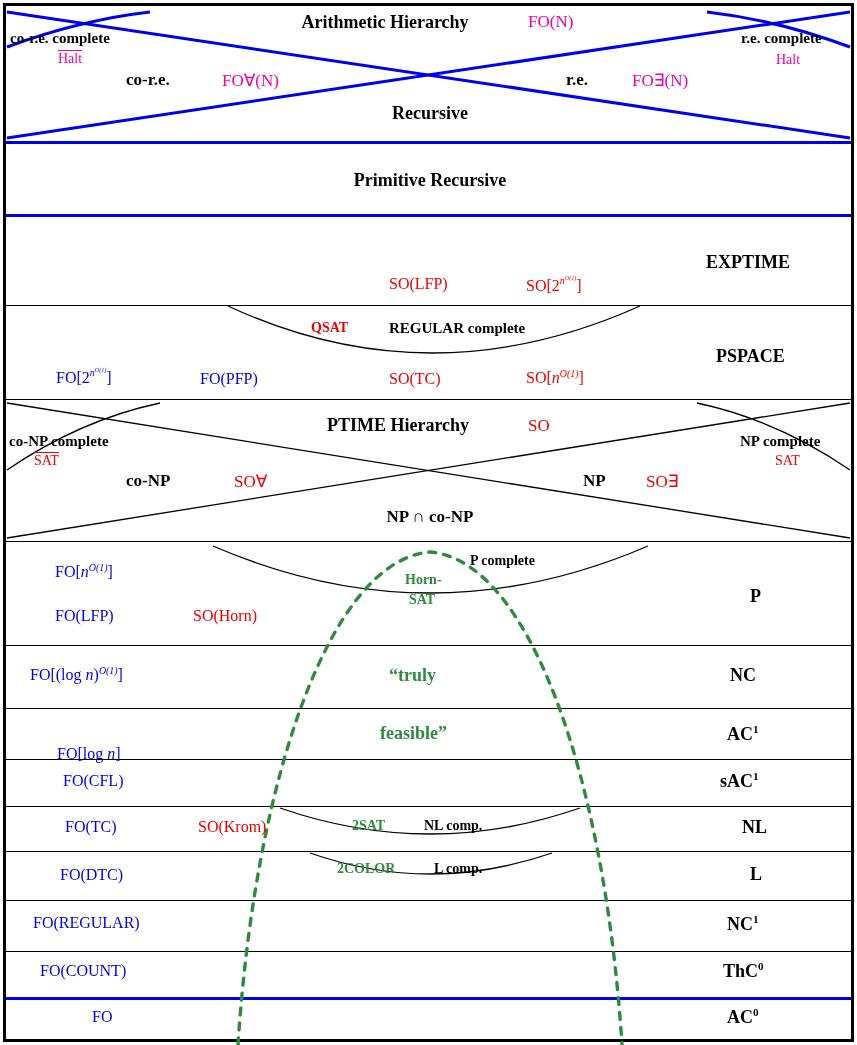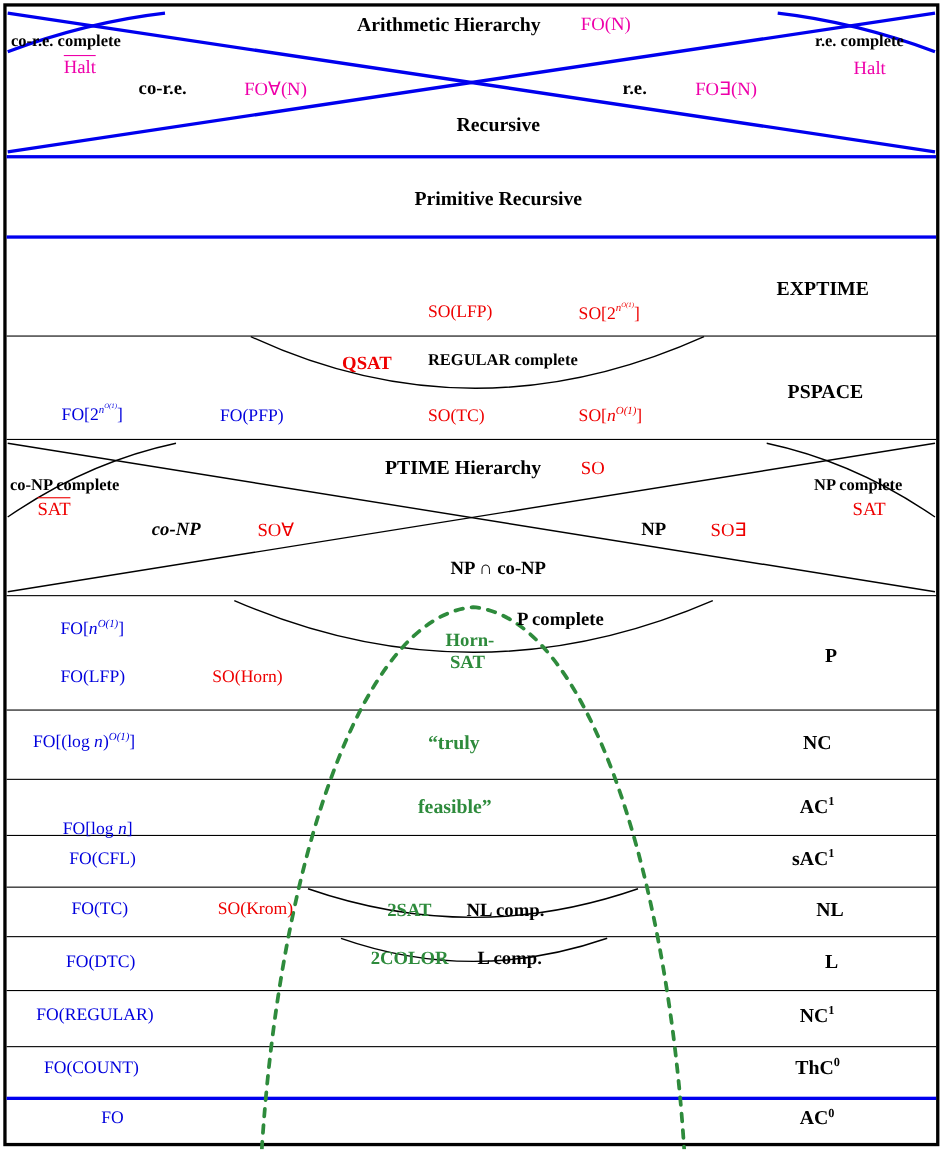--- a/index.html
+++ b/index.html
@@ -9,29 +9,29 @@
   .hline{position:absolute;left:6px;width:845px;height:1px;background:#000;}
   .hline.blue{height:3px;background:#0000ee;}
   svg.ov{position:absolute;left:0;top:0;width:857px;height:1045px;pointer-events:none;}
   .lbl{position:absolute;white-space:nowrap;}
   .bold{font-weight:bold;}
   .red{color:#ee0000;}
   .blue{color:#0000dd;}
   .magenta{color:#ee00aa;}
   .green{color:#2e8b3c;}
   .black{color:#000;}
-  .ctr{transform:translateX(-50%);margin-left:23px;}
+  .ctr{transform:translateX(-50%);}
   .over{border-top:1.2px solid currentColor;}
   sup{font-size:.62em;vertical-align:super;}
   .ital{font-style:italic;}
   .sz18{font-size:18px;}
   .sz17{font-size:17px;}
   .sz16{font-size:16px;}
   .sz15{font-size:15px;}
-  .sz14{font-size:17px;}
+  .sz14{font-size:14px;}
   .sz13{font-size:15px;}
 </style>
 </head>
 <body>
 
 <div id="stage">
   <div class="frame"></div>
 
   <div class="hline blue" style="top:141px;"></div>
   <div class="hline blue" style="top:214px;"></div>
@@ -99,21 +99,21 @@
   <div class="lbl blue sz16" style="left:200px;top:370px;">FO(PFP)</div>
   <div class="lbl red sz16" style="left:389px;top:370px;">SO(TC)</div>
   <div class="lbl red sz16" style="left:526px;top:368px;">
     <span>SO[</span><span class="ital">n</span><sup class="ital">O(1)</sup><span>]</span>
   </div>
 
   <div class="lbl ctr bold sz18 black" style="left:398px;top:415px;">PTIME Hierarchy</div>
   <div class="lbl red sz17" style="left:528px;top:416px;">SO</div>
   <div class="lbl bold sz13 black" style="left:9px;top:433px;">co-NP complete</div>
   <div class="lbl red sz14 over" style="left:34px;top:452px;">SAT</div>
-  <div class="lbl bold sz17 black" style="left:138px;top:471px;font-style:italic;">co-NP</div>
+  <div class="lbl bold sz17 black" style="left:126px;top:471px;">co-NP</div>
   <div class="lbl red sz17" style="left:234px;top:471px;">SO∀</div>
   <div class="lbl bold sz17 black" style="left:583px;top:471px;">NP</div>
   <div class="lbl red sz17" style="left:646px;top:471px;">SO∃</div>
   <div class="lbl bold sz13 black" style="left:740px;top:433px;">NP complete</div>
   <div class="lbl red sz14" style="left:775px;top:453px;">SAT</div>
   <div class="lbl ctr bold sz17 black" style="left:430px;top:507px;">NP ∩ co-NP</div>
 
   <div class="lbl blue sz16" style="left:55px;top:562px;">
     <span>FO[</span><span class="ital">n</span><sup class="ital">O(1)</sup><span>]</span>
   </div>

